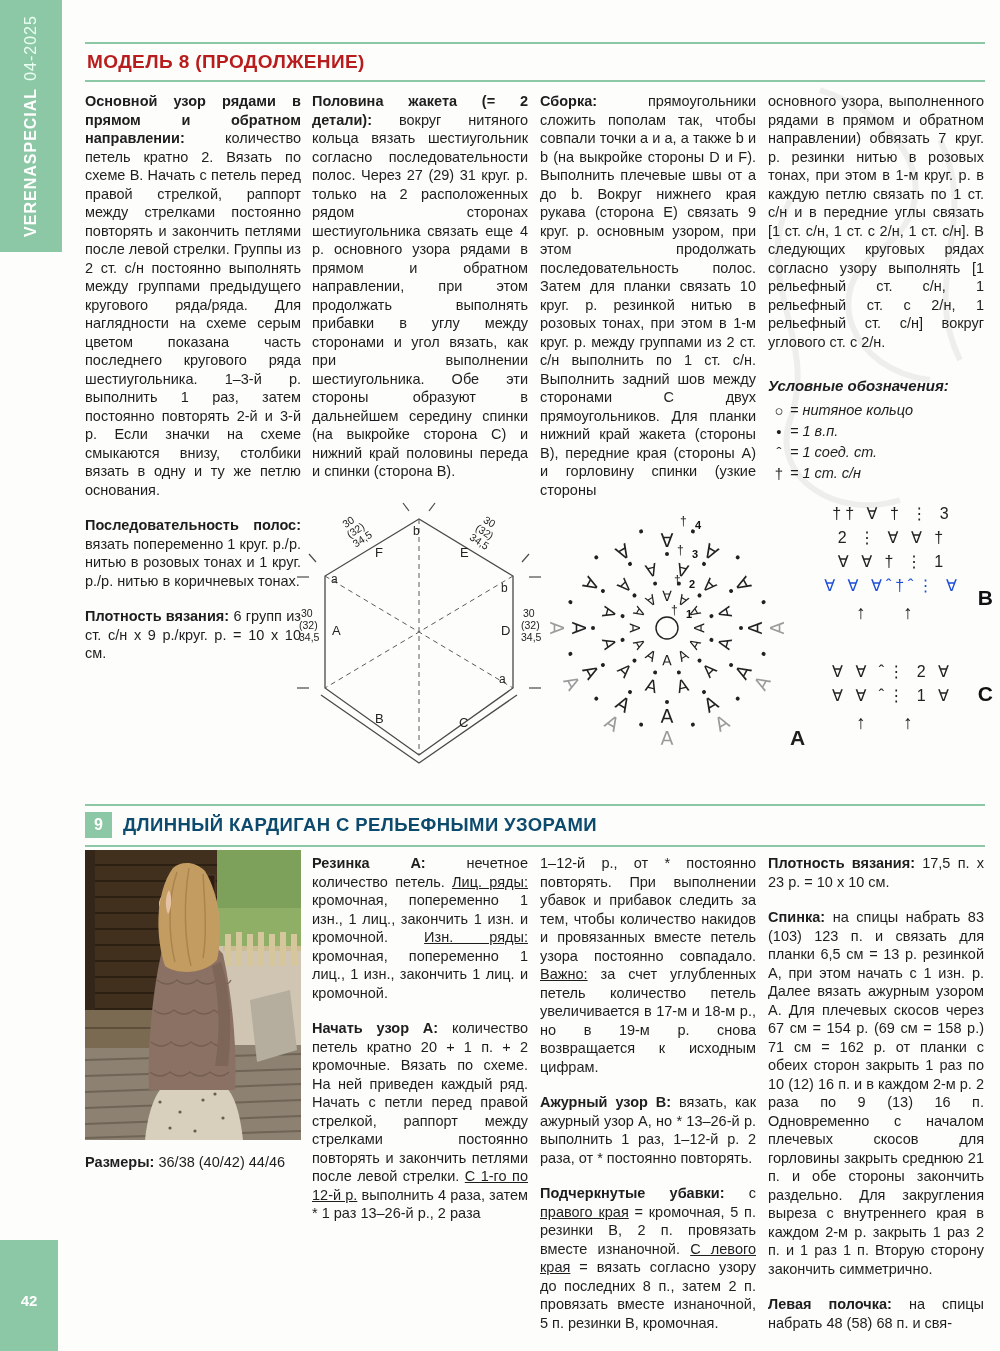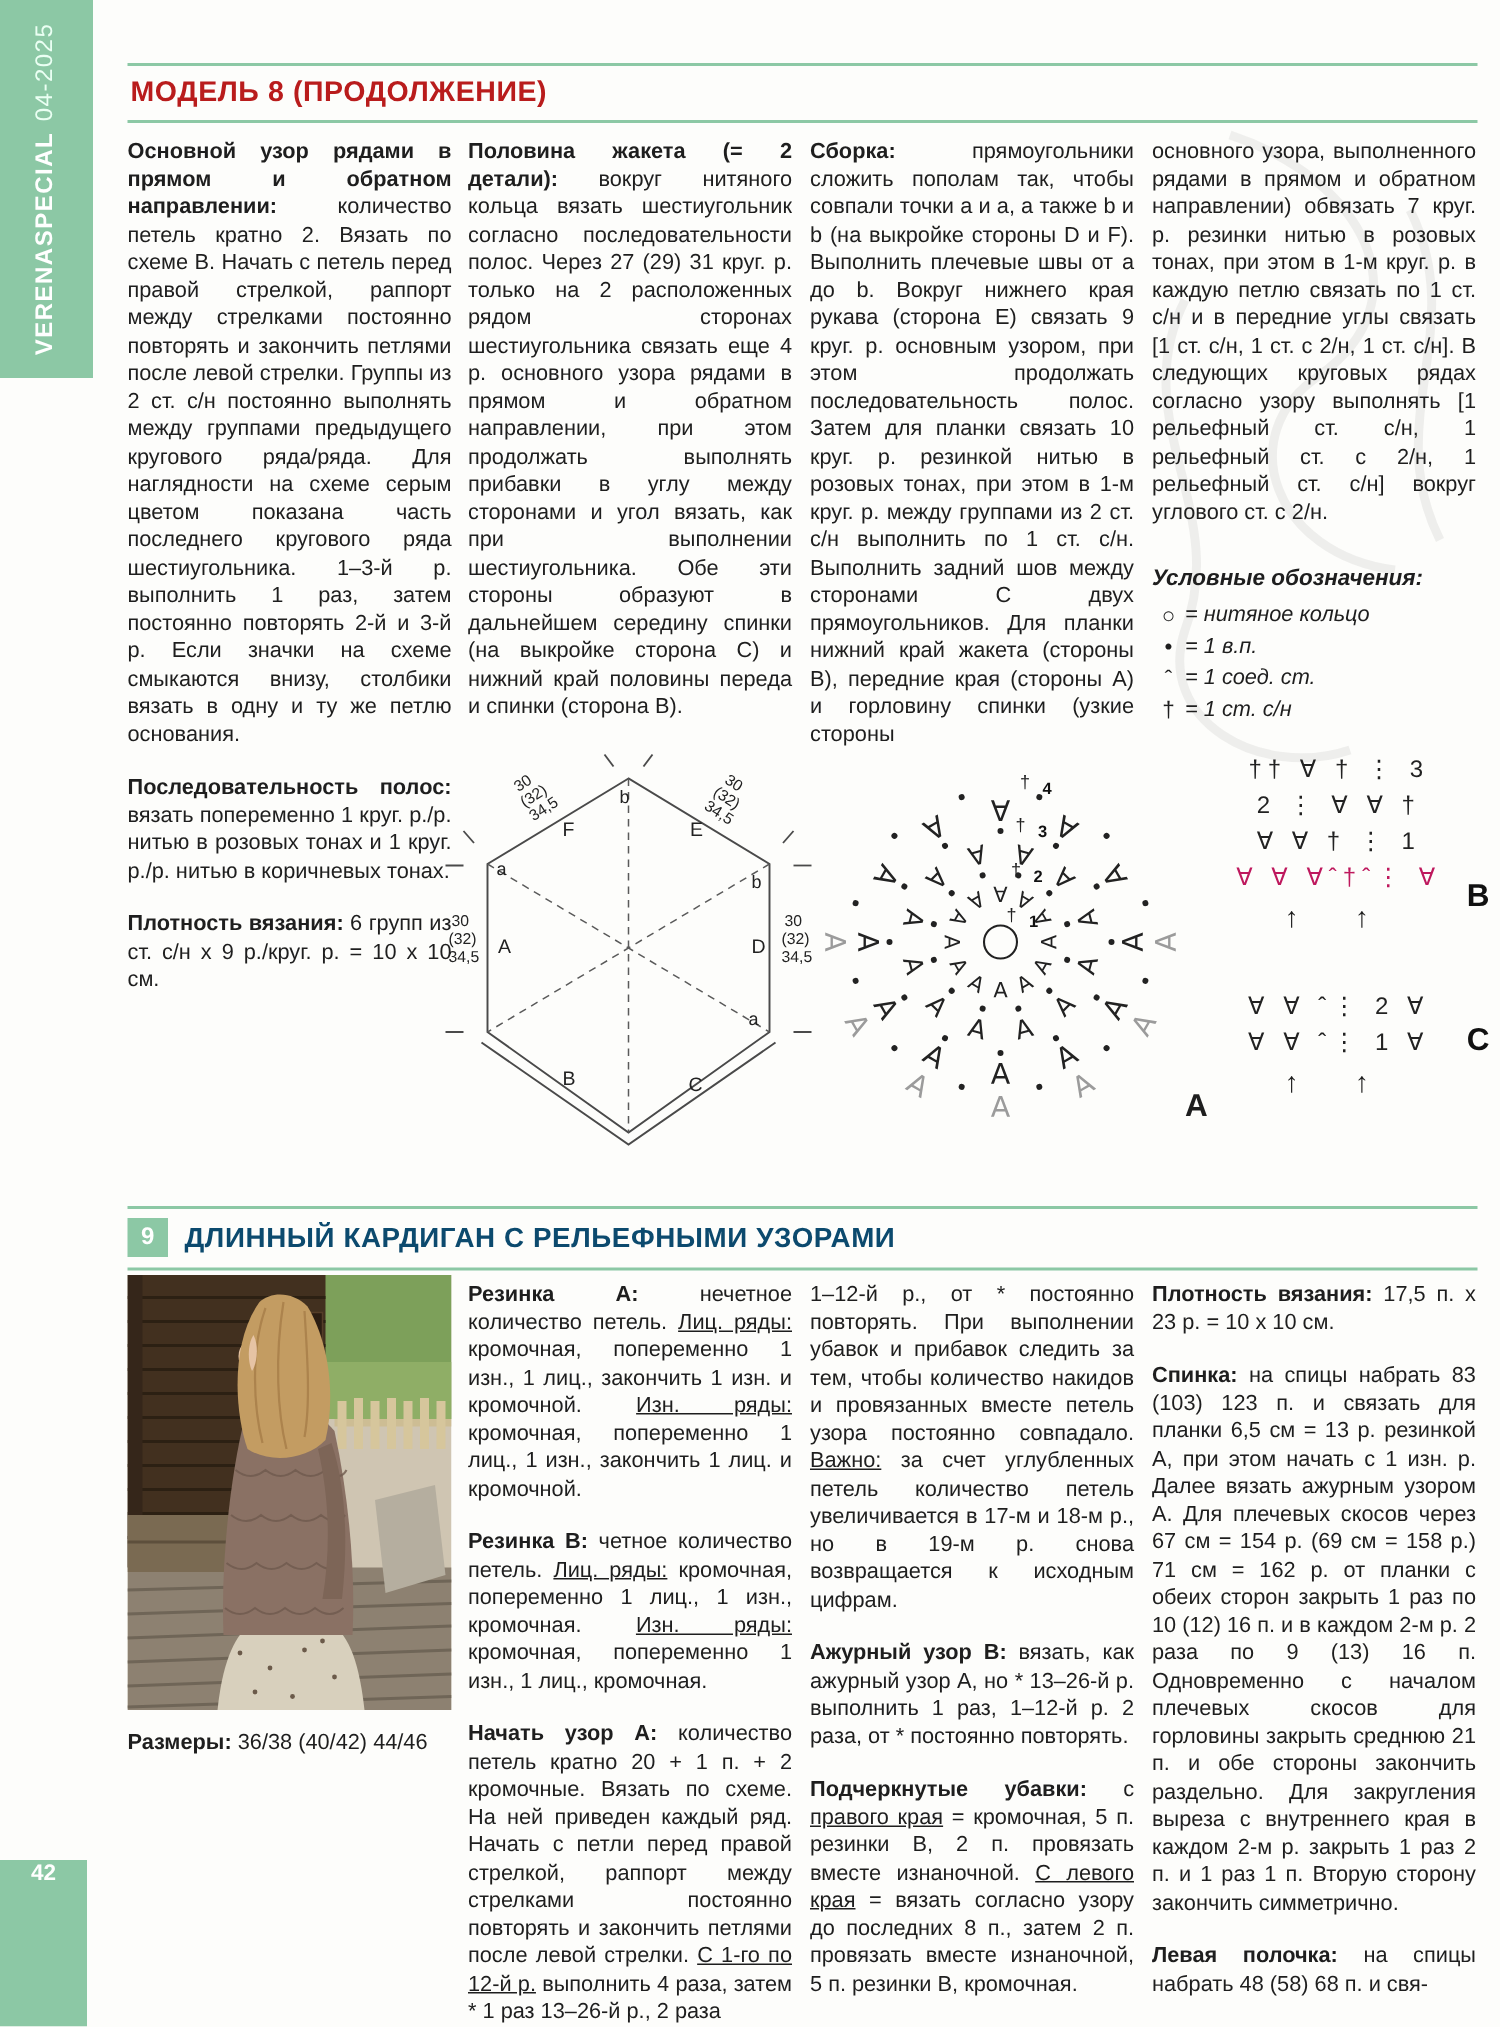--- a/index.html
+++ b/index.html
@@ -8,21 +8,21 @@
     background:#fdfdfb;color:#1e1e1e;
     font-family:"Liberation Sans", sans-serif;
   }
   
   .tab-top{position:absolute;left:0;top:0;width:62px;height:252px;background:#8cc8a5;
     display:flex;align-items:center;justify-content:center;}
   .tab-top .vert{transform:rotate(-90deg);white-space:nowrap;font-size:16px;letter-spacing:1px;color:#fff;}
   .tab-top .vert b{font-weight:700;color:#ffffff;}
   .tab-top .vert .issue{font-weight:400;color:#eafff3;margin-left:7px;}
   .tab-bottom{position:absolute;left:0;top:1240px;width:58px;height:111px;background:#8cc8a5;
-    text-align:center;box-sizing:border-box;}
+    text-align:center;box-sizing:border-box;padding-top:52px;}
   .tab-bottom .pagenum{color:#fff;font-weight:700;font-size:15px;}
   
   .model-header{position:absolute;left:85px;top:42px;width:900px;}
   .rule{height:0;border-top:2px solid #8cc8a5;}
   .model-title{color:#b91c1c;font-weight:700;font-size:19px;letter-spacing:.4px;padding:7px 0 7px 2px;}
   .sec9{position:absolute;left:85px;top:804px;width:900px;}
   .sec9-row{display:flex;align-items:center;padding:6px 0 7px;}
   .sec9-num{width:27px;height:26px;background:#8cc8a5;color:#fff;font-weight:700;font-size:16px;
     display:flex;align-items:center;justify-content:center;margin-right:11px;}
   .sec9-title{color:#0c4a6e;font-weight:700;font-size:18.5px;letter-spacing:.4px;}
@@ -37,21 +37,21 @@
   .legend{margin-top:26px;font-style:italic;}
   .legend-title{font-weight:700;font-size:15px;margin-bottom:6px;}
   .legend-row{display:flex;align-items:center;font-size:14.5px;line-height:21px;}
   .lsym{width:22px;display:inline-block;font-style:normal;font-size:15px;text-align:center;}
   
   .diagram{position:absolute;z-index:1;}
   #hexagon{left:295px;top:495px;}
   #chartA{left:545px;top:485px;}
   .bc{position:absolute;left:790px;top:502px;width:205px;z-index:1;}
   .crow{font-size:16px;line-height:24px;letter-spacing:4px;text-align:center;color:#222;}
-  .crow.gray{color:#be185d;}
+  .crow.gray{color:#1d4ed8;}
   .arrows{font-size:19px;font-weight:700;letter-spacing:16px;text-align:center;line-height:30px;}
   .chart-block{position:relative;}
   .chart-label{position:absolute;font-weight:700;font-size:21px;color:#111;}
   .lblB{right:2px;top:84px;} .lblC{right:2px;top:22px;} .lblA{left:0;top:224px;position:absolute;font-weight:700;font-size:21px;}
   .cgap{height:32px;}
   svg text{font-family:"Liberation Sans", sans-serif;}
   .meas{font-size:10.5px;fill:#222;}
   .sidelab{font-size:13px;fill:#222;}
   .cornlab{font-size:12px;fill:#222;}
   .flourish{position:absolute;left:760px;top:80px;z-index:0;}
@@ -367,21 +367,20 @@
         <path d="M118,24 C120,55 122,86 118,108"></path>
       </g>
       <path d="M84,40 C80,46 80,58 83,64 C86,60 88,48 84,40 Z" fill="#e6c3a4"></path>
     </g>
   </svg>
   <p class="tx"><span class="sb">Размеры: </span><span>36/38 (40/42) 44/46</span></p>
 </div>
 
 <div class="col b2">
   <p class="tx"><span class="sb">Резинка A: </span><span>нечетное количество петель. </span><span class="su">Лиц. ряды:</span><span> кромочная, попеременно 1 изн., 1 лиц., закончить 1 изн. и кромочной. </span><span class="su">Изн. ряды:</span><span> кромочная, попеременно 1 лиц., 1 изн., закончить 1 лиц. и кромочной.</span></p>
-  <p class="tx"><span class="sb">Резинка B: </span><span>четное количество петель. </span><span class="su">Лиц. ряды:</span><span> кромочная, попеременно 1 лиц., 1 изн., кромочная. </span><span class="su">Изн. ряды:</span><span> кромочная, попеременно 1 изн., 1 лиц., кромочная.</span></p>
   <p class="tx"><span class="sb">Начать узор A: </span><span>количество петель кратно 20 + 1 п. + 2 кромочные. Вязать по схеме. На ней приведен каждый ряд. Начать с петли перед правой стрелкой, раппорт между стрелками постоянно повторять и закончить петлями после левой стрелки. </span><span class="su">С 1-го по 12-й р.</span><span> выполнить 4 раза, затем * 1 раз 13–26-й р., 2 раза</span></p>
 </div>
 <div class="col b3">
   <p class="tx"><span>1–12-й р., от * постоянно повторять. При выполнении убавок и прибавок следить за тем, чтобы количество накидов и провязанных вместе петель узора постоянно совпадало. </span><span class="su">Важно:</span><span> за счет углубленных петель количество петель увеличивается в 17-м и 18-м р., но в 19-м р. снова возвращается к исходным цифрам.</span></p>
   <p class="tx"><span class="sb">Ажурный узор B: </span><span>вязать, как ажурный узор A, но * 13–26-й р. выполнить 1 раз, 1–12-й р. 2 раза, от * постоянно повторять.</span></p>
   <p class="tx"><span class="sb">Подчеркнутые убавки: </span><span>с </span><span class="su">правого края</span><span> = кромочная, 5 п. резинки B, 2 п. провязать вместе изнаночной. </span><span class="su">С левого края</span><span> = вязать согласно узору до последних 8 п., затем 2 п. провязать вместе изнаночной, 5 п. резинки B, кромочная.</span></p>
 </div>
 <div class="col b4">
   <p class="tx"><span class="sb">Плотность вязания: </span><span>17,5 п. x 23 р. = 10 x 10 см.</span></p>
   <p class="tx"><span class="sb">Спинка: </span><span>на спицы набрать 83 (103) 123 п. и связать для планки 6,5 см = 13 р. резинкой A, при этом начать с 1 изн. р. Далее вязать ажурным узором A. Для плечевых скосов через 67 см = 154 р. (69 см = 158 р.) 71 см = 162 р. от планки с обеих сторон закрыть 1 раз по 10 (12) 16 п. и в каждом 2-м р. 2 раза по 9 (13) 16 п. Одновременно с началом плечевых скосов для горловины закрыть среднюю 21 п. и обе стороны закончить раздельно. Для закругления выреза с внутреннего края в каждом 2-м р. закрыть 1 раз 2 п. и 1 раз 1 п. Вторую сторону закончить симметрично.</span></p>

